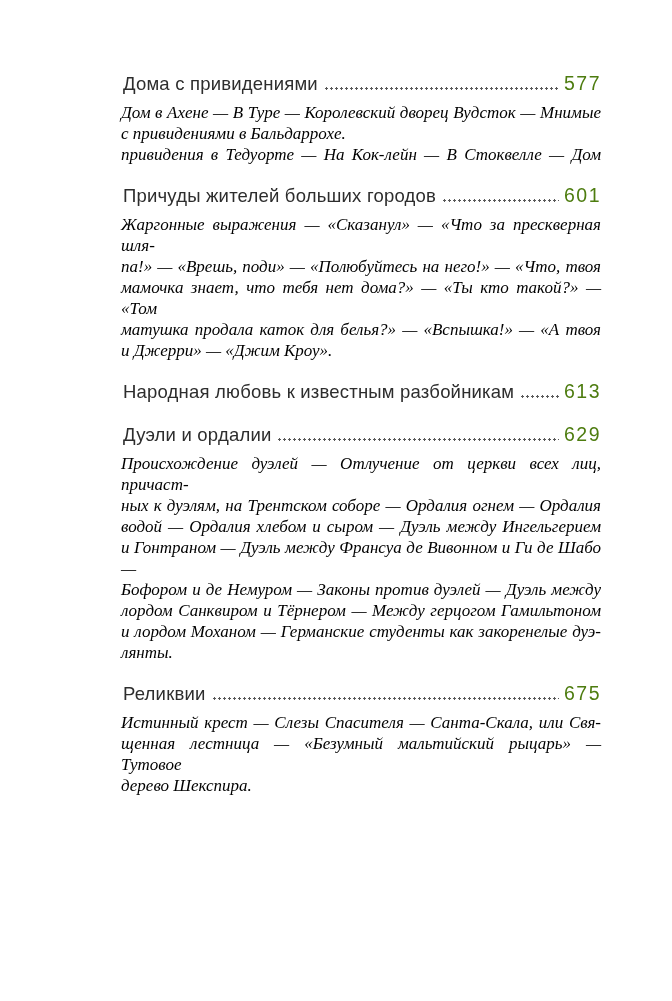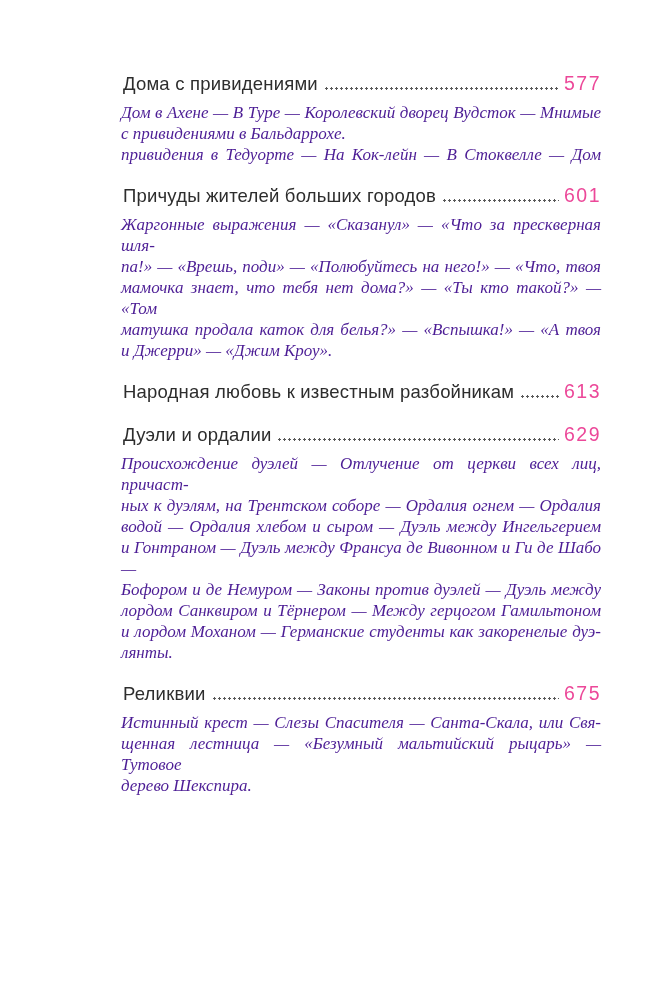--- a/index.html
+++ b/index.html
@@ -45,29 +45,29 @@
     background-image: radial-gradient(circle, #585858 1px, rgba(0,0,0,0) 1.35px);
     background-size: 5px 3px;
     background-repeat: repeat-x;
     background-position: 0 bottom;
   }
   .toc-page {
     white-space: nowrap;
     flex: 0 0 auto;
     font-size: 19.5px;
     letter-spacing: 1.5px;
-    color: #ec4899;
+    color: #4d7c0f;
   }
   .desc {
     margin: 6px 0 0 28px;
     font-family: "Liberation Serif", serif;
     font-style: italic;
     font-size: 17px;
     line-height: 21px;
-    color: #4c1d95;
+    color: #000000;
   }
   .desc .line {
     text-align: justify;
     text-align-last: justify;
     white-space: normal;
   }
   .desc .line.last {
     text-align: left;
     text-align-last: left;
   }

